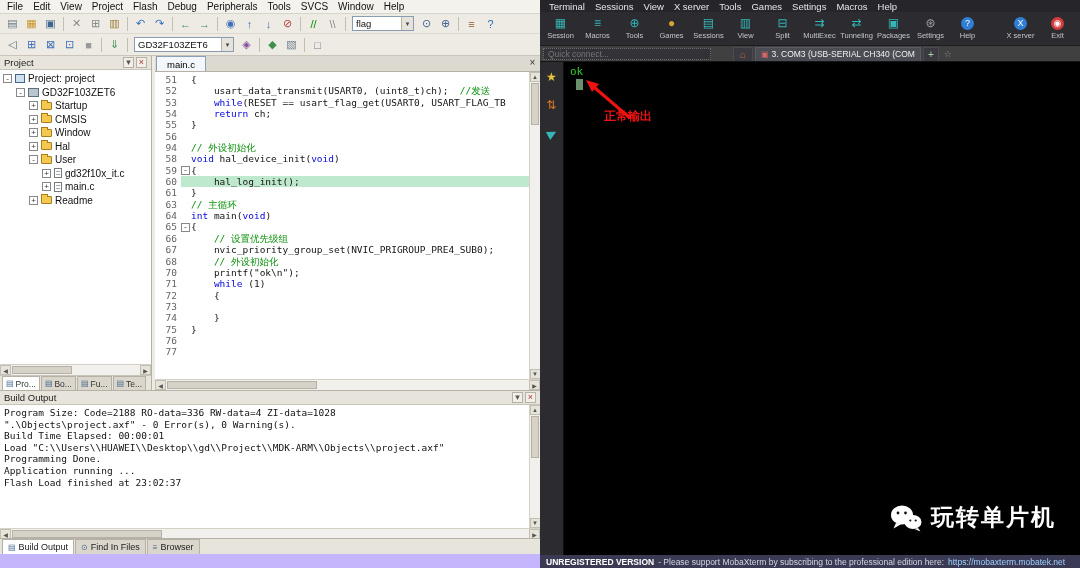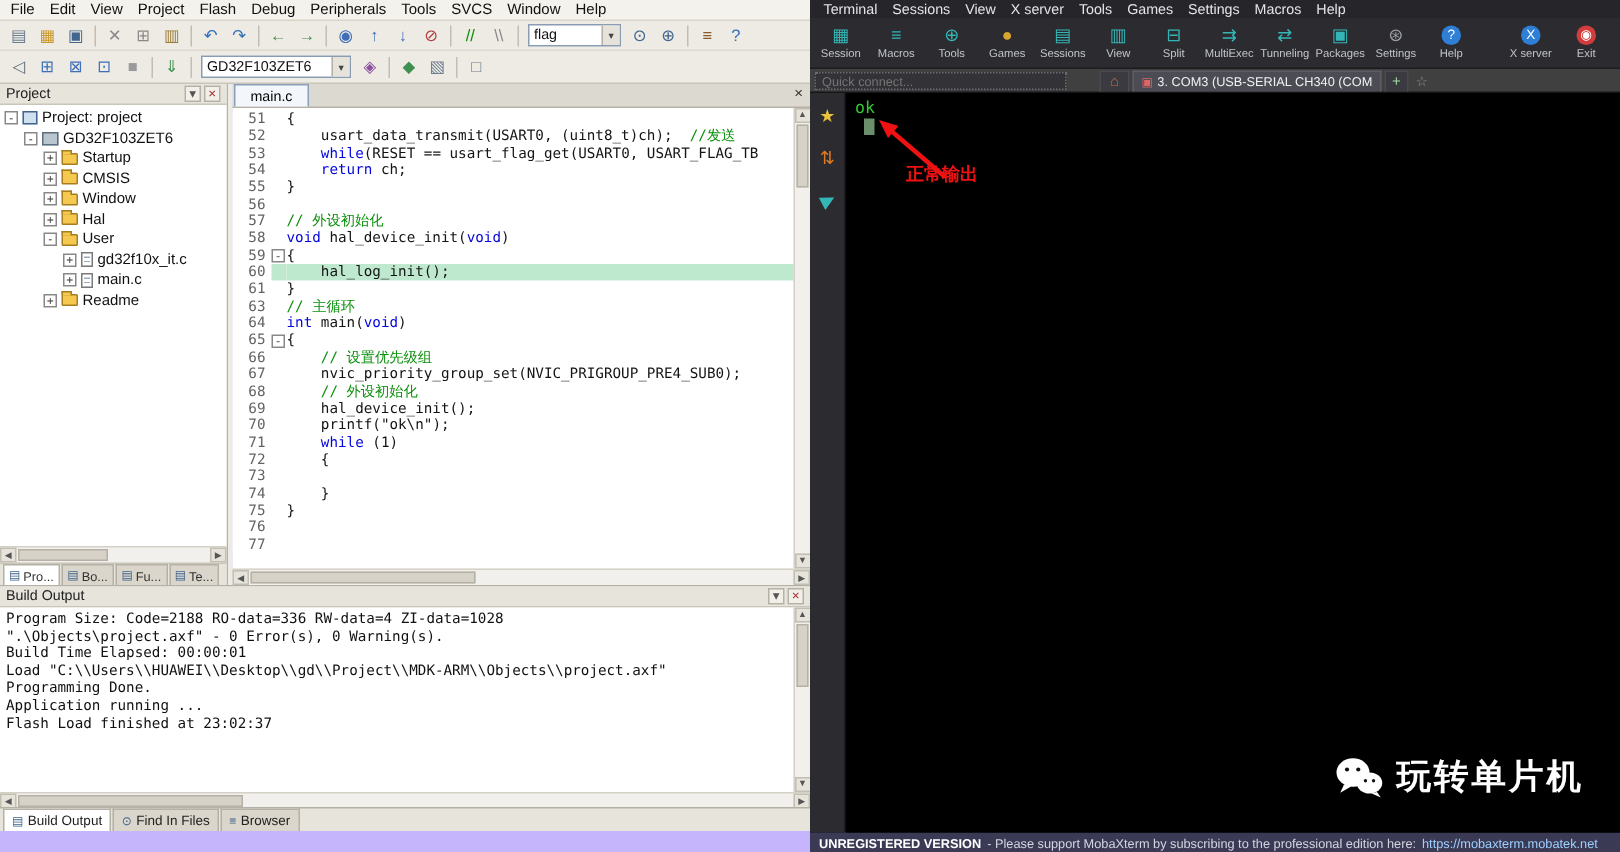--- a/index.html
+++ b/index.html
@@ -273,32 +273,31 @@
           <span class="e-tab">main.c</span>
           <span class="e-close">×</span>
         </div>
         <div class="code" id="k-code">
             <div class="crow"><span class="ln">51</span><span class="fold"></span><span class="ctext"><span class="sg-p">{</span></span></div>
             <div class="crow"><span class="ln">52</span><span class="fold"></span><span class="ctext"><span class="sg-p">    usart_data_transmit(USART0, (uint8_t)ch);  </span><span class="sg-c">//发送</span></span></div>
             <div class="crow"><span class="ln">53</span><span class="fold"></span><span class="ctext"><span class="sg-p">    </span><span class="sg-k">while</span><span class="sg-p">(RESET == usart_flag_get(USART0, USART_FLAG_TB</span></span></div>
             <div class="crow"><span class="ln">54</span><span class="fold"></span><span class="ctext"><span class="sg-p">    </span><span class="sg-k">return</span><span class="sg-p"> ch;</span></span></div>
             <div class="crow"><span class="ln">55</span><span class="fold"></span><span class="ctext"><span class="sg-p">}</span></span></div>
             <div class="crow"><span class="ln">56</span><span class="fold"></span><span class="ctext"></span></div>
-            <div class="crow"><span class="ln">57</span><span class="fold"></span><span class="ctext"><span class="sg-c">// 外设初始化</span></span></div>
+            <div class="crow"><span class="ln">94</span><span class="fold"></span><span class="ctext"><span class="sg-c">// 外设初始化</span></span></div>
             <div class="crow"><span class="ln">58</span><span class="fold"></span><span class="ctext"><span class="sg-k">void</span><span class="sg-p"> hal_device_init(</span><span class="sg-k">void</span><span class="sg-p">)</span></span></div>
             <div class="crow"><span class="ln">59</span><span class="fold fbox">-</span><span class="ctext"><span class="sg-p">{</span></span></div>
             <div class="crow hl"><span class="ln">60</span><span class="fold"></span><span class="ctext"><span class="sg-p">    hal_log_init();</span></span></div>
             <div class="crow"><span class="ln">61</span><span class="fold"></span><span class="ctext"><span class="sg-p">}</span></span></div>
             <div class="crow"><span class="ln">63</span><span class="fold"></span><span class="ctext"><span class="sg-c">// 主循环</span></span></div>
             <div class="crow"><span class="ln">64</span><span class="fold"></span><span class="ctext"><span class="sg-k">int</span><span class="sg-p"> main(</span><span class="sg-k">void</span><span class="sg-p">)</span></span></div>
             <div class="crow"><span class="ln">65</span><span class="fold fbox">-</span><span class="ctext"><span class="sg-p">{</span></span></div>
             <div class="crow"><span class="ln">66</span><span class="fold"></span><span class="ctext"><span class="sg-p">    </span><span class="sg-c">// 设置优先级组</span></span></div>
             <div class="crow"><span class="ln">67</span><span class="fold"></span><span class="ctext"><span class="sg-p">    nvic_priority_group_set(NVIC_PRIGROUP_PRE4_SUB0);</span></span></div>
             <div class="crow"><span class="ln">68</span><span class="fold"></span><span class="ctext"><span class="sg-p">    </span><span class="sg-c">// 外设初始化</span></span></div>
-            <div class="crow"><span class="ln">69</span><span class="fold"></span><span class="ctext"><span class="sg-p">    hal_device_init();</span></span></div>
             <div class="crow"><span class="ln">70</span><span class="fold"></span><span class="ctext"><span class="sg-p">    printf(</span><span class="sg-s">"ok\n"</span><span class="sg-p">);</span></span></div>
             <div class="crow"><span class="ln">71</span><span class="fold"></span><span class="ctext"><span class="sg-p">    </span><span class="sg-k">while</span><span class="sg-p"> (1)</span></span></div>
             <div class="crow"><span class="ln">72</span><span class="fold"></span><span class="ctext"><span class="sg-p">    {</span></span></div>
             <div class="crow"><span class="ln">73</span><span class="fold"></span><span class="ctext"></span></div>
             <div class="crow"><span class="ln">74</span><span class="fold"></span><span class="ctext"><span class="sg-p">    }</span></span></div>
             <div class="crow"><span class="ln">75</span><span class="fold"></span><span class="ctext"><span class="sg-p">}</span></span></div>
             <div class="crow"><span class="ln">76</span><span class="fold"></span><span class="ctext"></span></div>
             <div class="crow"><span class="ln">77</span><span class="fold"></span><span class="ctext"></span></div>
           </div>
         <div class="hscroll">

